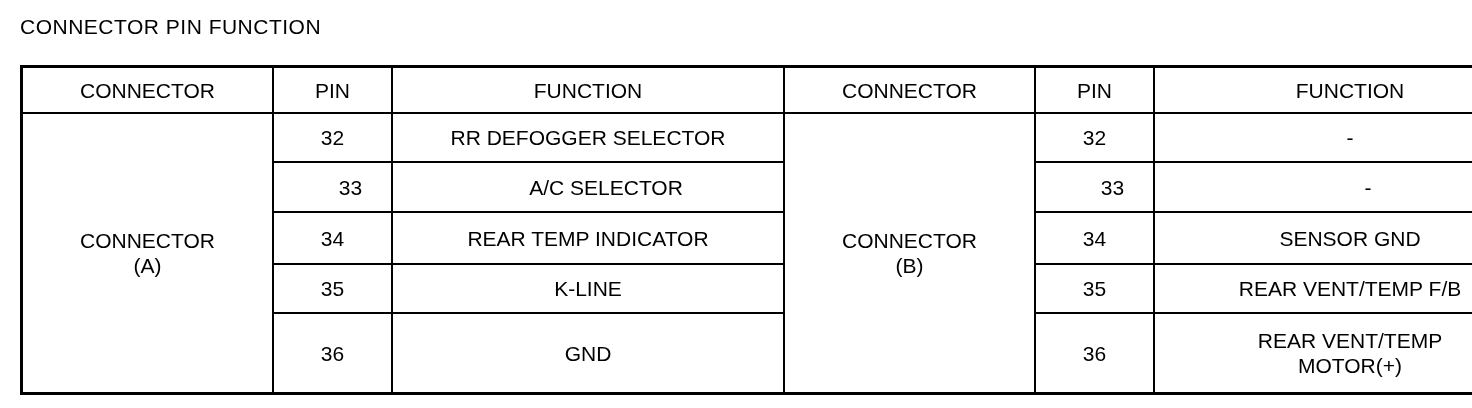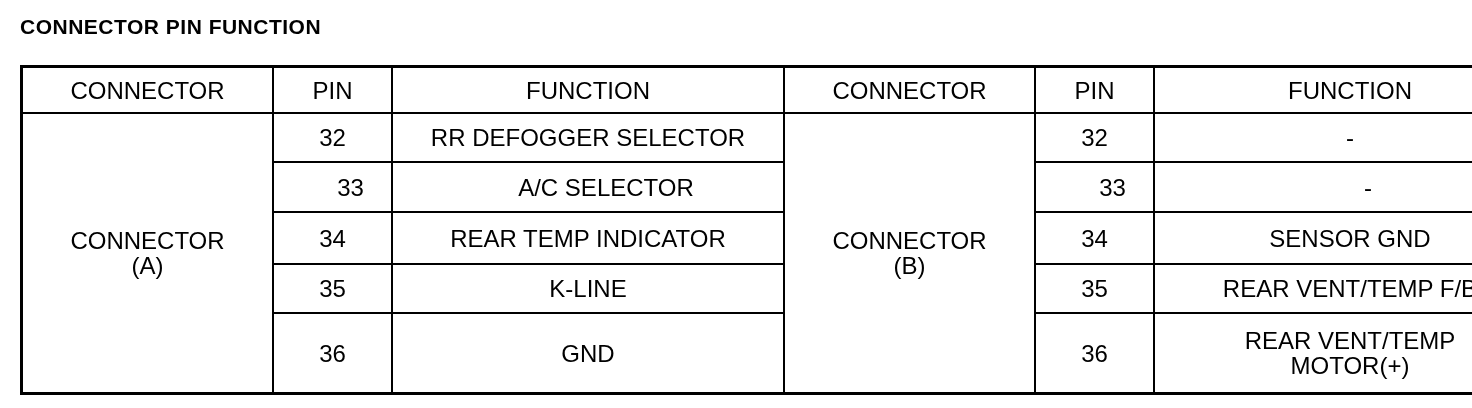--- a/index.html
+++ b/index.html
@@ -14,21 +14,21 @@
     color: #000000;
     overflow: hidden;
     position: relative;
   }
 
   #page-title {
     position: absolute;
     left: 20px;
     top: 14px;
     font-size: 21px;
-    font-weight: bold;
+    font-weight: normal;
     letter-spacing: 0.5px;
     white-space: nowrap;
     line-height: 26px;
   }
 
   #pin-table-wrap {
     position: absolute;
     left: 20px;
     top: 65px;
     width: 1424px;
@@ -40,21 +40,21 @@
     width: 1424px;
     background: #ffffff;
   }
 
   table.pin-table td,
   table.pin-table th {
     border: 2px solid #000000;
     text-align: center;
     vertical-align: middle;
     font-weight: normal;
-    font-size: 24px;
+    font-size: 21px;
     line-height: 25px;
     padding: 0 4px;
     background: #ffffff;
   }
 
   
   table.pin-table {
     border: 3px solid #000000;
   }
 

